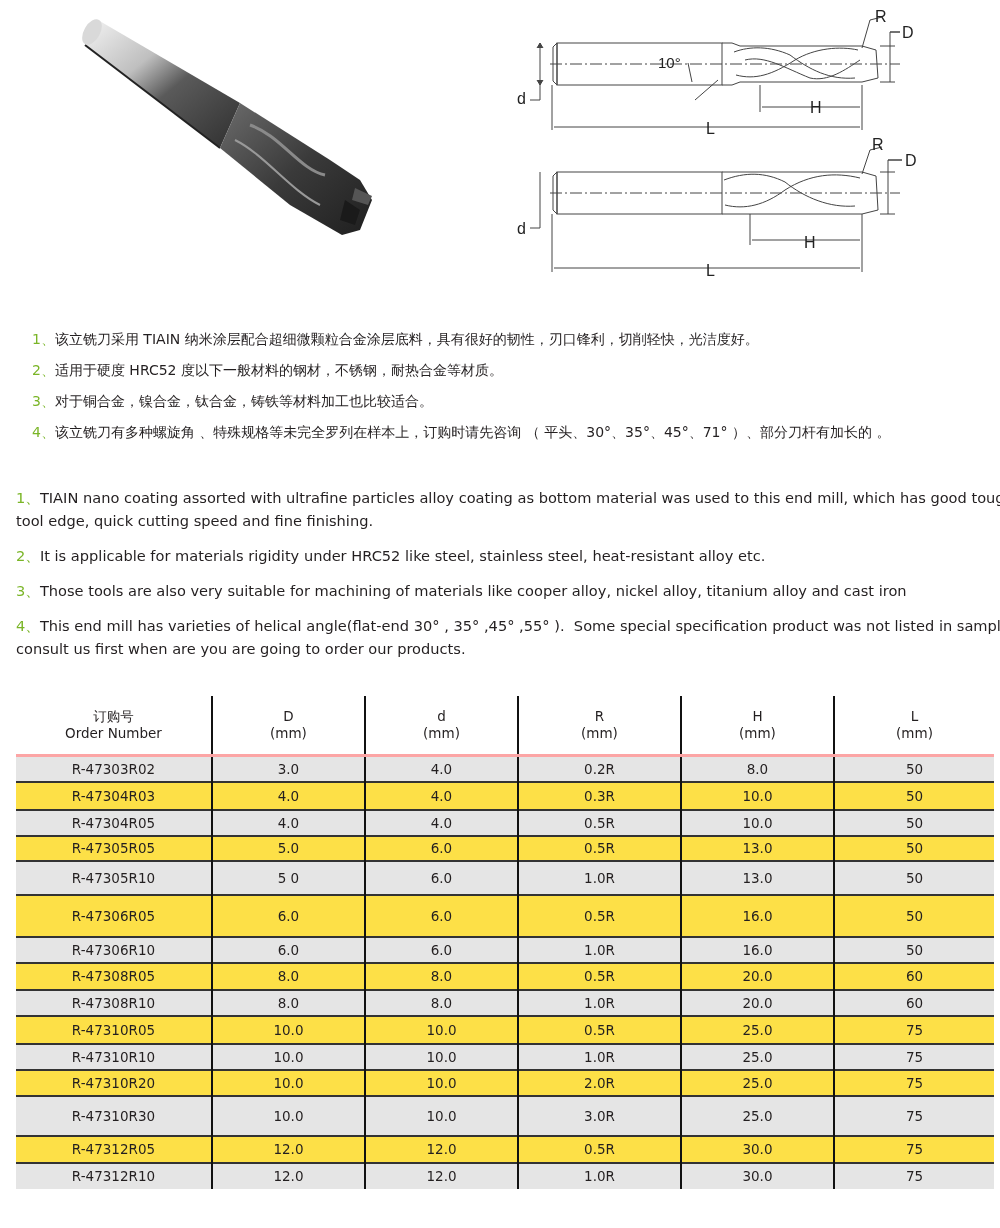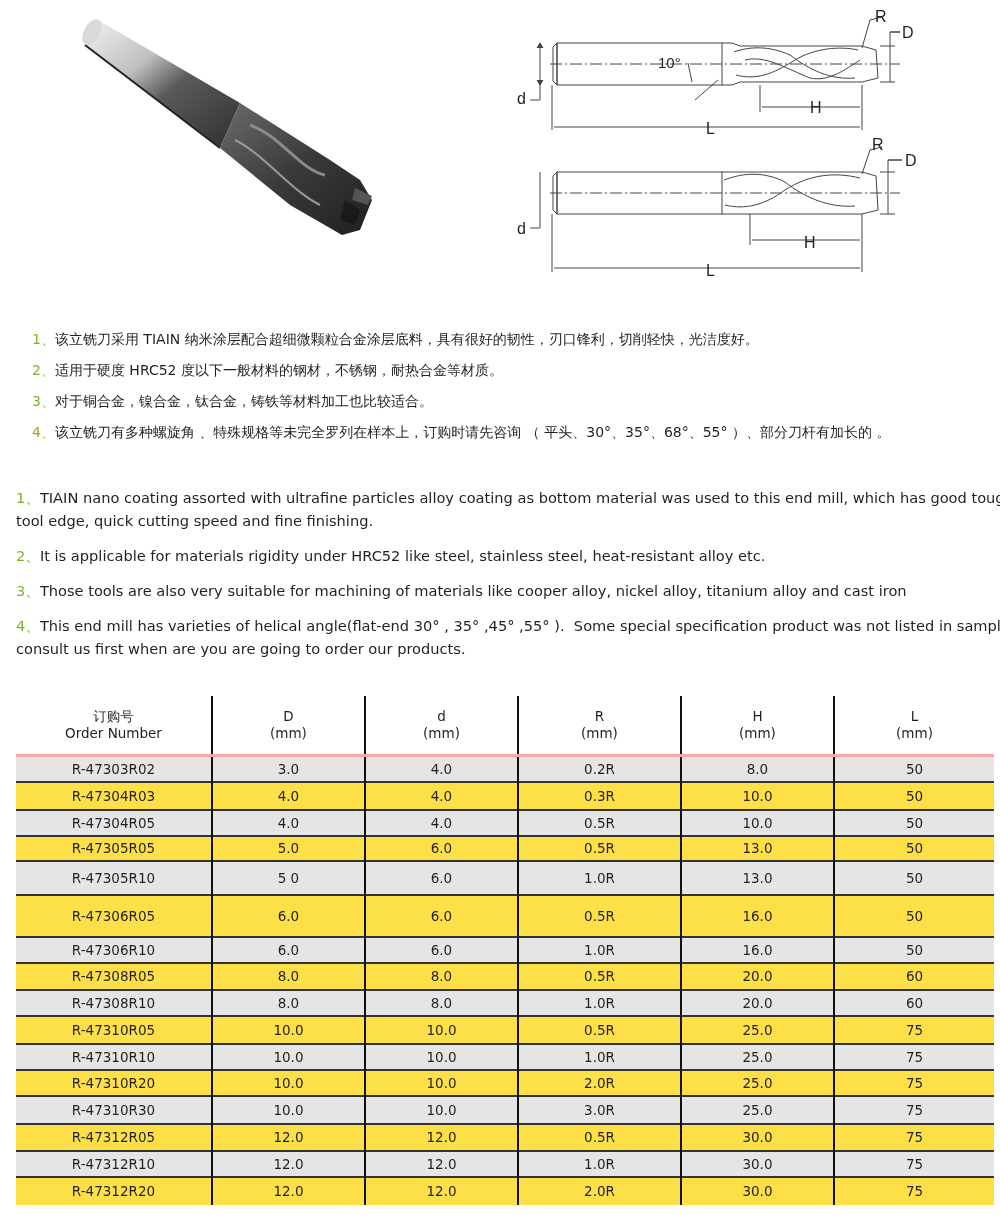--- a/index.html
+++ b/index.html
@@ -107,21 +107,21 @@
       <text x="294" y="248" font-size="16" stroke="none">H</text>
       <text x="196" y="276" font-size="16" stroke="none">L</text>
     </g>
   </svg>
 </div>
 
 <div class="cn-list">
   <div class="cn-item"><span class="num">1、</span><span>该立铣刀采用 TIAIN 纳米涂层配合超细微颗粒合金涂层底料，具有很好的韧性，刃口锋利，切削轻快，光洁度好。</span></div>
   <div class="cn-item"><span class="num">2、</span><span>适用于硬度 HRC52 度以下一般材料的钢材，不锈钢，耐热合金等材质。</span></div>
   <div class="cn-item"><span class="num">3、</span><span>对于铜合金，镍合金，钛合金，铸铁等材料加工也比较适合。</span></div>
-  <div class="cn-item"><span class="num">4、</span><span>该立铣刀有多种螺旋角 、特殊规格等未完全罗列在样本上，订购时请先咨询 （ 平头、30°、35°、68°、55° ）、部分刀杆有加长的 。</span></div>
+  <div class="cn-item"><span class="num">4、</span><span>该立铣刀有多种螺旋角 、特殊规格等未完全罗列在样本上，订购时请先咨询 （ 平头、30°、35°、45°、71° ）、部分刀杆有加长的 。</span></div>
 </div>
 
 <div class="en-list">
   <div class="en-item two"><span class="num">1、</span><span>TIAIN nano coating assorted with ultrafine particles alloy coating as bottom material was used to this end mill, which has good toughness, sharp tool edge, quick cutting speed and fine finishing.</span></div>
   <div class="en-item"><span class="num">2、</span><span>It is applicable for materials rigidity under HRC52 like steel, stainless steel, heat-resistant alloy etc.</span></div>
   <div class="en-item"><span class="num">3、</span><span>Those tools are also very suitable for machining of materials like cooper alloy, nickel alloy, titanium alloy and cast iron</span></div>
   <div class="en-item two"><span class="num">4、</span><span>This end mill has varieties of helical angle(flat-end 30° , 35° ,45° ,55° ).  Some special specification product was not listed in samples.  Please consult us first when are you are going to order our products.</span></div>
 </div>
 
 <table class="spec">
@@ -243,21 +243,21 @@
         <td>75</td>
       </tr>
       <tr class="w" style="height: 26px;">
         <td>R-47310R20</td>
         <td>10.0</td>
         <td>10.0</td>
         <td>2.0R</td>
         <td>25.0</td>
         <td>75</td>
       </tr>
-      <tr class="g" style="height: 28px;">
+      <tr class="g" style="height: 40px;">
         <td>R-47310R30</td>
         <td>10.0</td>
         <td>10.0</td>
         <td>3.0R</td>
         <td>25.0</td>
         <td>75</td>
       </tr>
       <tr class="w" style="height: 27px;">
         <td>R-47312R05</td>
         <td>12.0</td>
@@ -267,22 +267,14 @@
         <td>75</td>
       </tr>
       <tr class="g" style="height: 26px;">
         <td>R-47312R10</td>
         <td>12.0</td>
         <td>12.0</td>
         <td>1.0R</td>
         <td>30.0</td>
         <td>75</td>
       </tr>
-      <tr class="w" style="height: 28px;">
-        <td>R-47312R20</td>
-        <td>12.0</td>
-        <td>12.0</td>
-        <td>2.0R</td>
-        <td>30.0</td>
-        <td>75</td>
-      </tr>
     </tbody>
 </table>
 
 </body></html>

